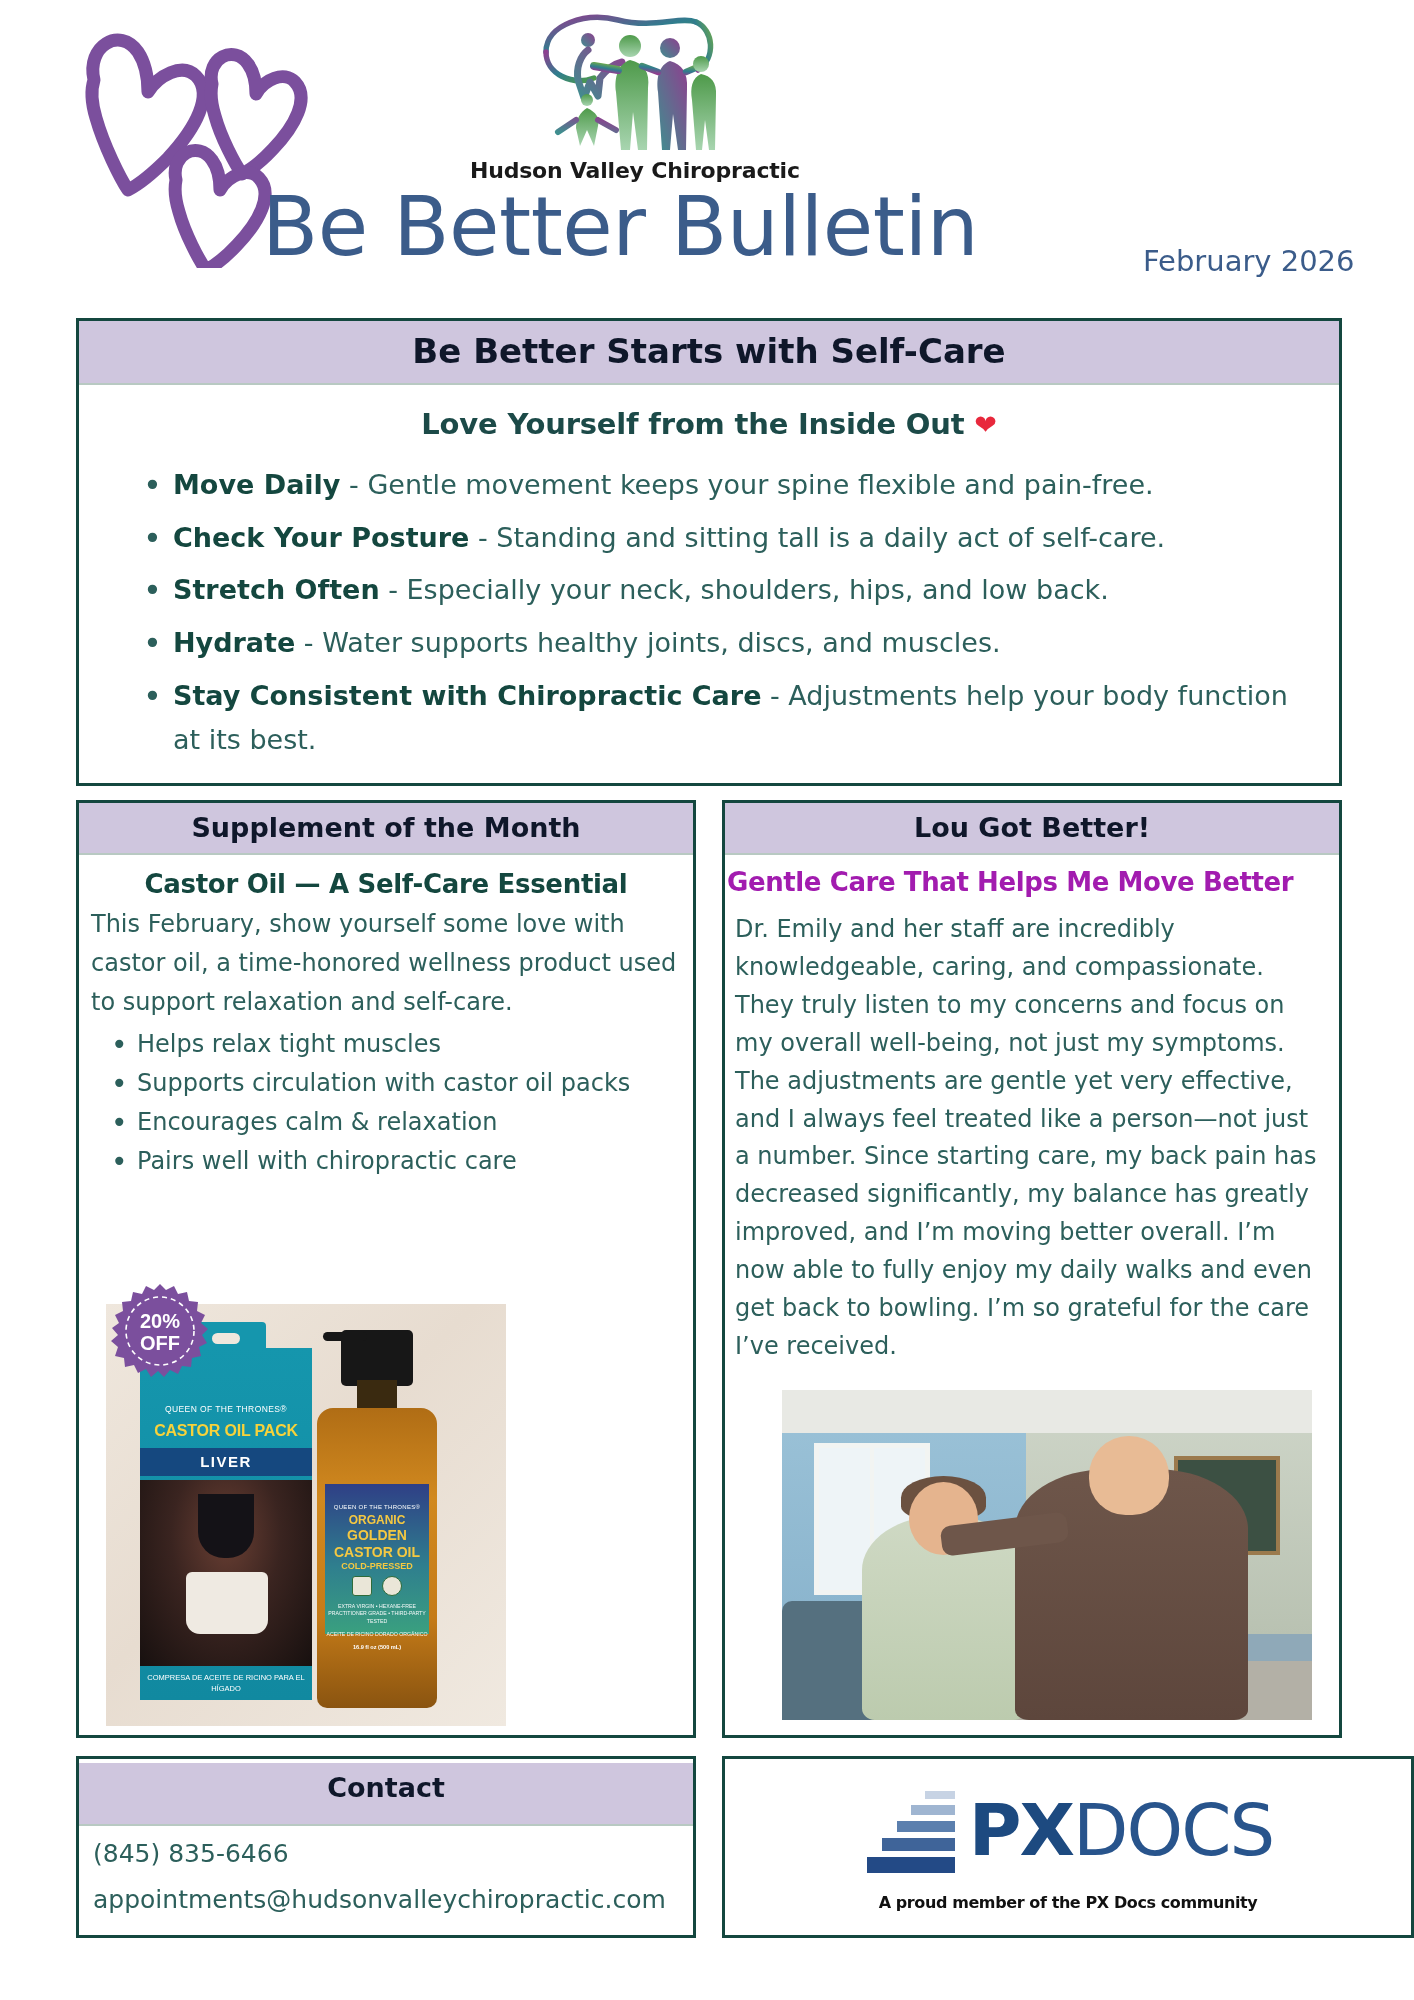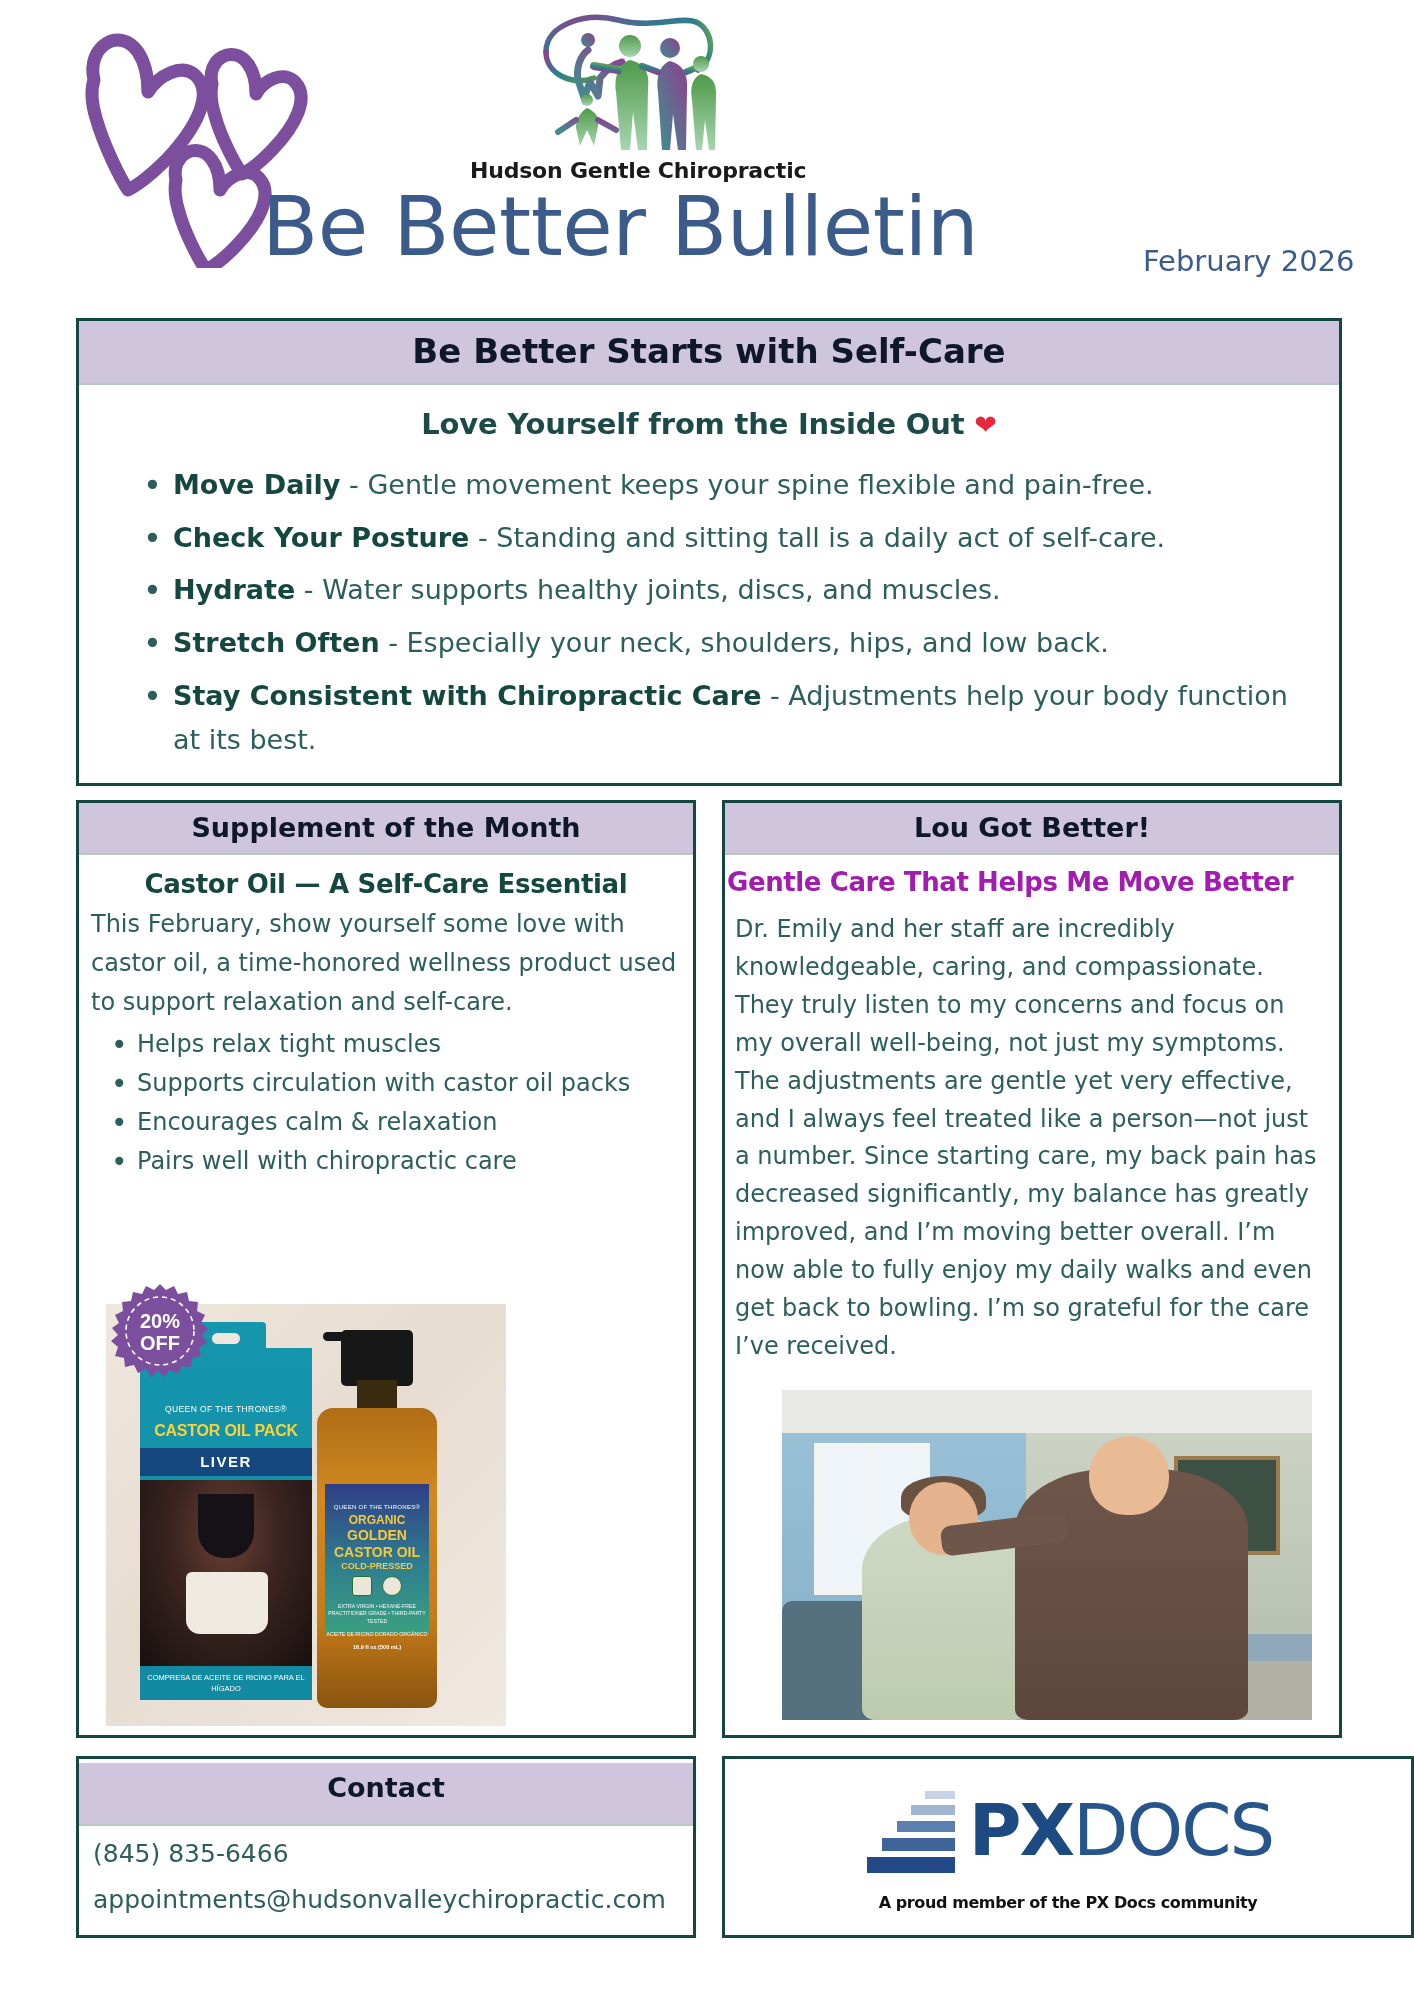--- a/index.html
+++ b/index.html
@@ -322,21 +322,21 @@
         <path d="M56 112 L38 124 M78 112 L96 122" stroke="url(#g4)" stroke-width="6" stroke-linecap="round" fill="none"></path>
         <circle cx="110" cy="38" r="11" fill="url(#g3)"></circle>
         <path d="M110 52 C98 56 94 70 96 84 L101 142 L110 142 L113 104 L118 142 L127 142 L128 80 C130 64 124 55 110 52 Z" fill="url(#g3)"></path>
         <path d="M98 62 L74 58" stroke="url(#g2)" stroke-width="8" stroke-linecap="round" fill="none"></path>
         <circle cx="150" cy="40" r="10" fill="url(#g4)"></circle>
         <path d="M150 53 C139 57 136 70 138 84 L142 142 L150 142 L153 106 L158 142 L166 142 L167 80 C168 65 162 56 150 53 Z" fill="url(#g4)"></path>
         <path d="M138 64 L122 58 M166 64 L180 58" stroke="url(#g2)" stroke-width="6.5" stroke-linecap="round" fill="none"></path>
         <circle cx="181" cy="56" r="8" fill="url(#g3)"></circle>
         <path d="M181 66 C172 70 170 80 172 92 L176 142 L182 142 L185 112 L189 142 L195 142 L196 88 C197 74 191 68 181 66 Z" fill="url(#g3)"></path>
       </svg>
-      <div class="practice-name">Hudson Gentle Chiropractic</div>
+      <div class="practice-name">Hudson Valley Chiropractic</div>
     </div>
 
     <div class="masthead">
       <div class="bulletin-title">Be Better Bulletin</div>
       <div class="bulletin-date">February 2026</div>
     </div>
   </div>
 
   <div class="panel feature">
     <div class="panel-head">Be Better Starts with Self-Care</div>
@@ -345,24 +345,24 @@
       <span class="heart-emoji">❤</span>
     </div>
     <ul class="feature-list">
       <li>
         <b>Move Daily</b><span> - Gentle movement keeps your spine flexible and pain-free.</span>
       </li>
       <li>
         <b>Check Your Posture</b><span> - Standing and sitting tall is a daily act of self-care.</span>
       </li>
       <li>
-        <b>Hydrate</b><span> - Water supports healthy joints, discs, and muscles.</span>
+        <b>Stretch Often</b><span> - Especially your neck, shoulders, hips, and low back.</span>
       </li>
       <li>
-        <b>Stretch Often</b><span> - Especially your neck, shoulders, hips, and low back.</span>
+        <b>Hydrate</b><span> - Water supports healthy joints, discs, and muscles.</span>
       </li>
       <li>
         <b>Stay Consistent with Chiropractic Care</b><span> - Adjustments help your body function at its best.</span>
       </li>
     </ul>
   </div>
 
   <div class="panel supp">
     <div class="panel-head">Supplement of the Month</div>
     <div class="supp-title">Castor Oil — A Self-Care Essential</div>

